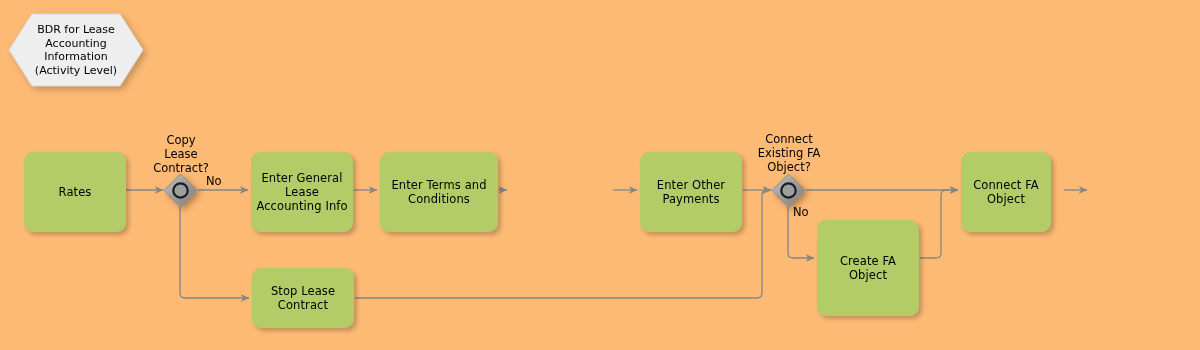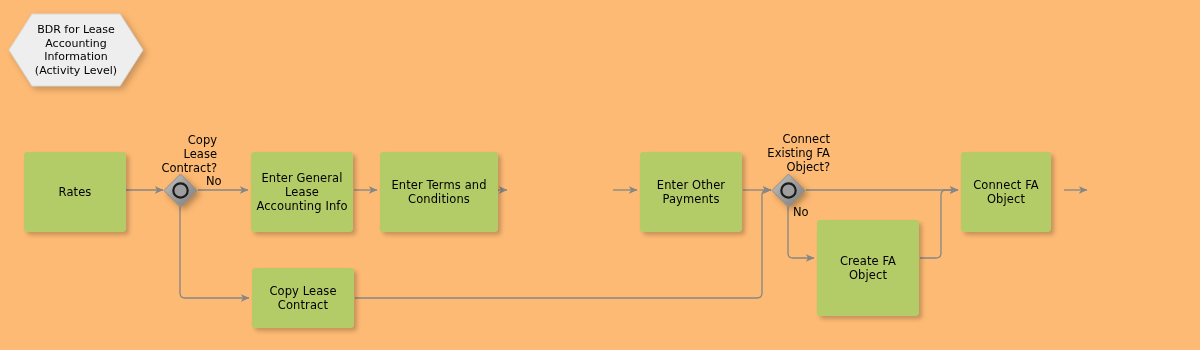--- a/index.html
+++ b/index.html
@@ -35,21 +35,21 @@
     text-align: center;
     font-size: 11.5px;
     line-height: 14px;
     color: #000000;
     letter-spacing: 0.1px;
     z-index: 3;
   }
   .task {
     background: #b4cc68;
     border: 1px solid #b4cc68;
-    border-radius: 3px;
+    border-radius: 9px;
     box-shadow: 3px 3px 4px rgba(0,0,0,0.22);
     padding: 2px 0;
   }
   .hexwrap {
     position: absolute;
     z-index: 3;
     filter: drop-shadow(3px 3px 3px rgba(0,0,0,0.22));
   }
   .hexwrap .hexbg {
     position: absolute;
@@ -75,21 +75,21 @@
     position: absolute;
     z-index: 4;
     filter: drop-shadow(3px 3px 3px rgba(0,0,0,0.30));
   }
   .edge-label {
     position: absolute;
     font-size: 11.5px;
     line-height: 14px;
     color: #000000;
     white-space: pre-line;
-    text-align: right;
+    text-align: center;
     z-index: 5;
   }
   .lbl-left { text-align: left; }
 </style>
 </head>
 <body>
 
 <div id="canvas">
 
   <svg class="layer" viewBox="0 0 1200 350">
@@ -189,21 +189,21 @@
 Payments</span>
   </div>
 
   <div class="node task" style="left:961px; top:152px; width:90px; height:80px;">
     <span style="white-space:pre-line">Connect FA
 Object</span>
   </div>
 
 
   <div class="node task" style="left:252px; top:268px; width:102px; height:60px;">
-    <span style="white-space:pre-line">Copy Lease
+    <span style="white-space:pre-line">Stop Lease
 Contract</span>
   </div>
 
   <div class="node task" style="left:817px; top:220px; width:102px; height:96px;">
     <span style="white-space:pre-line">Create FA
 Object</span>
   </div>
 
 </div>
 

